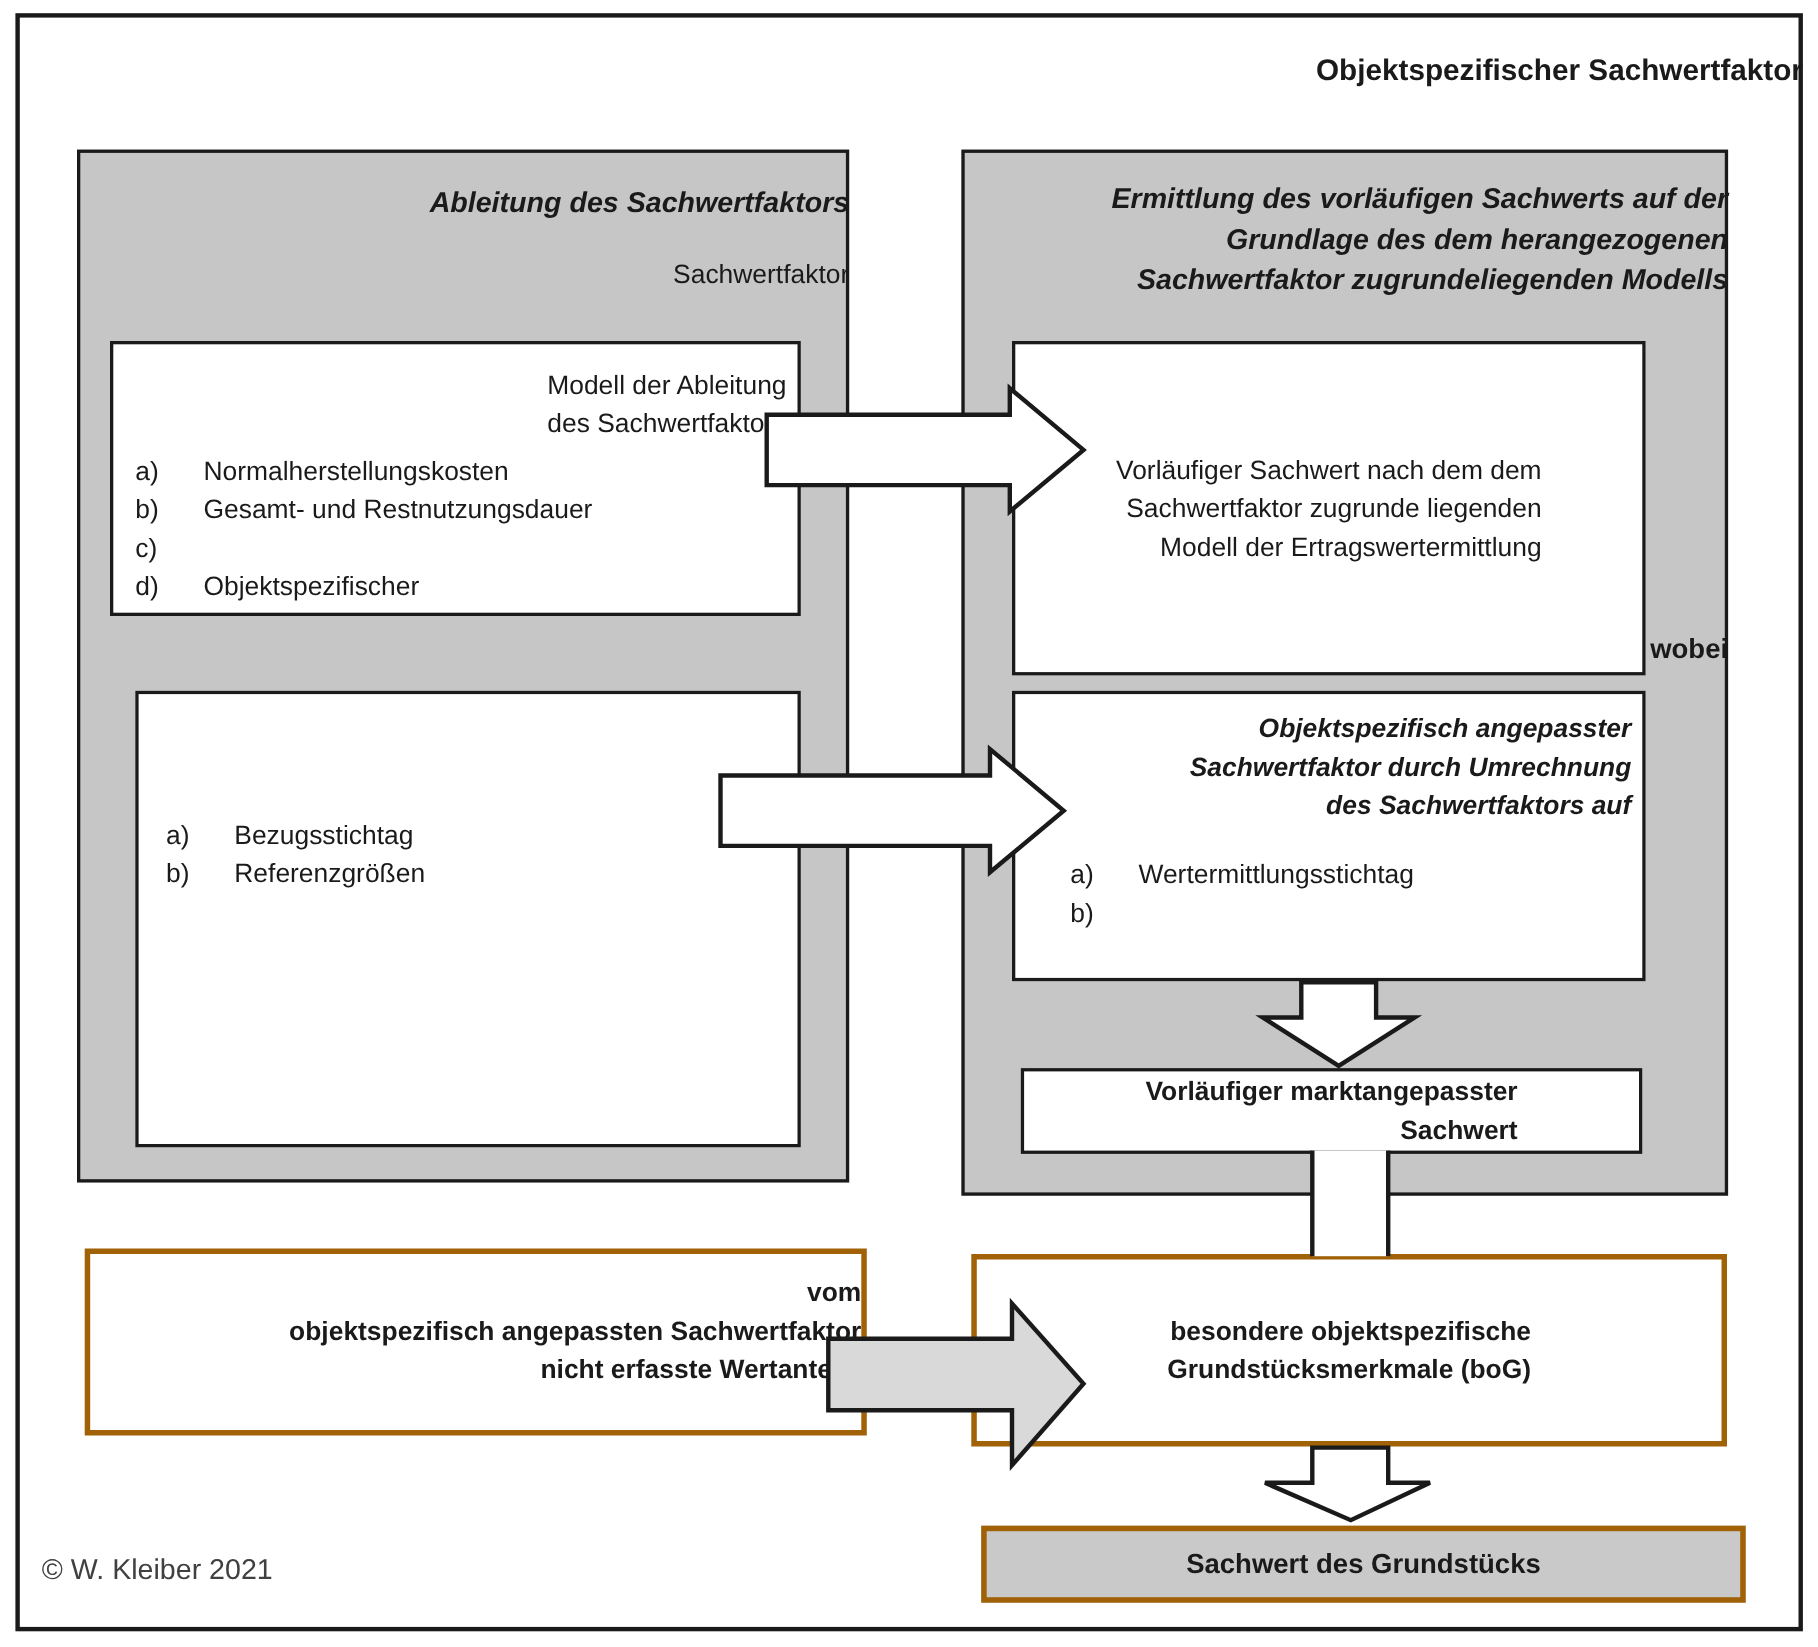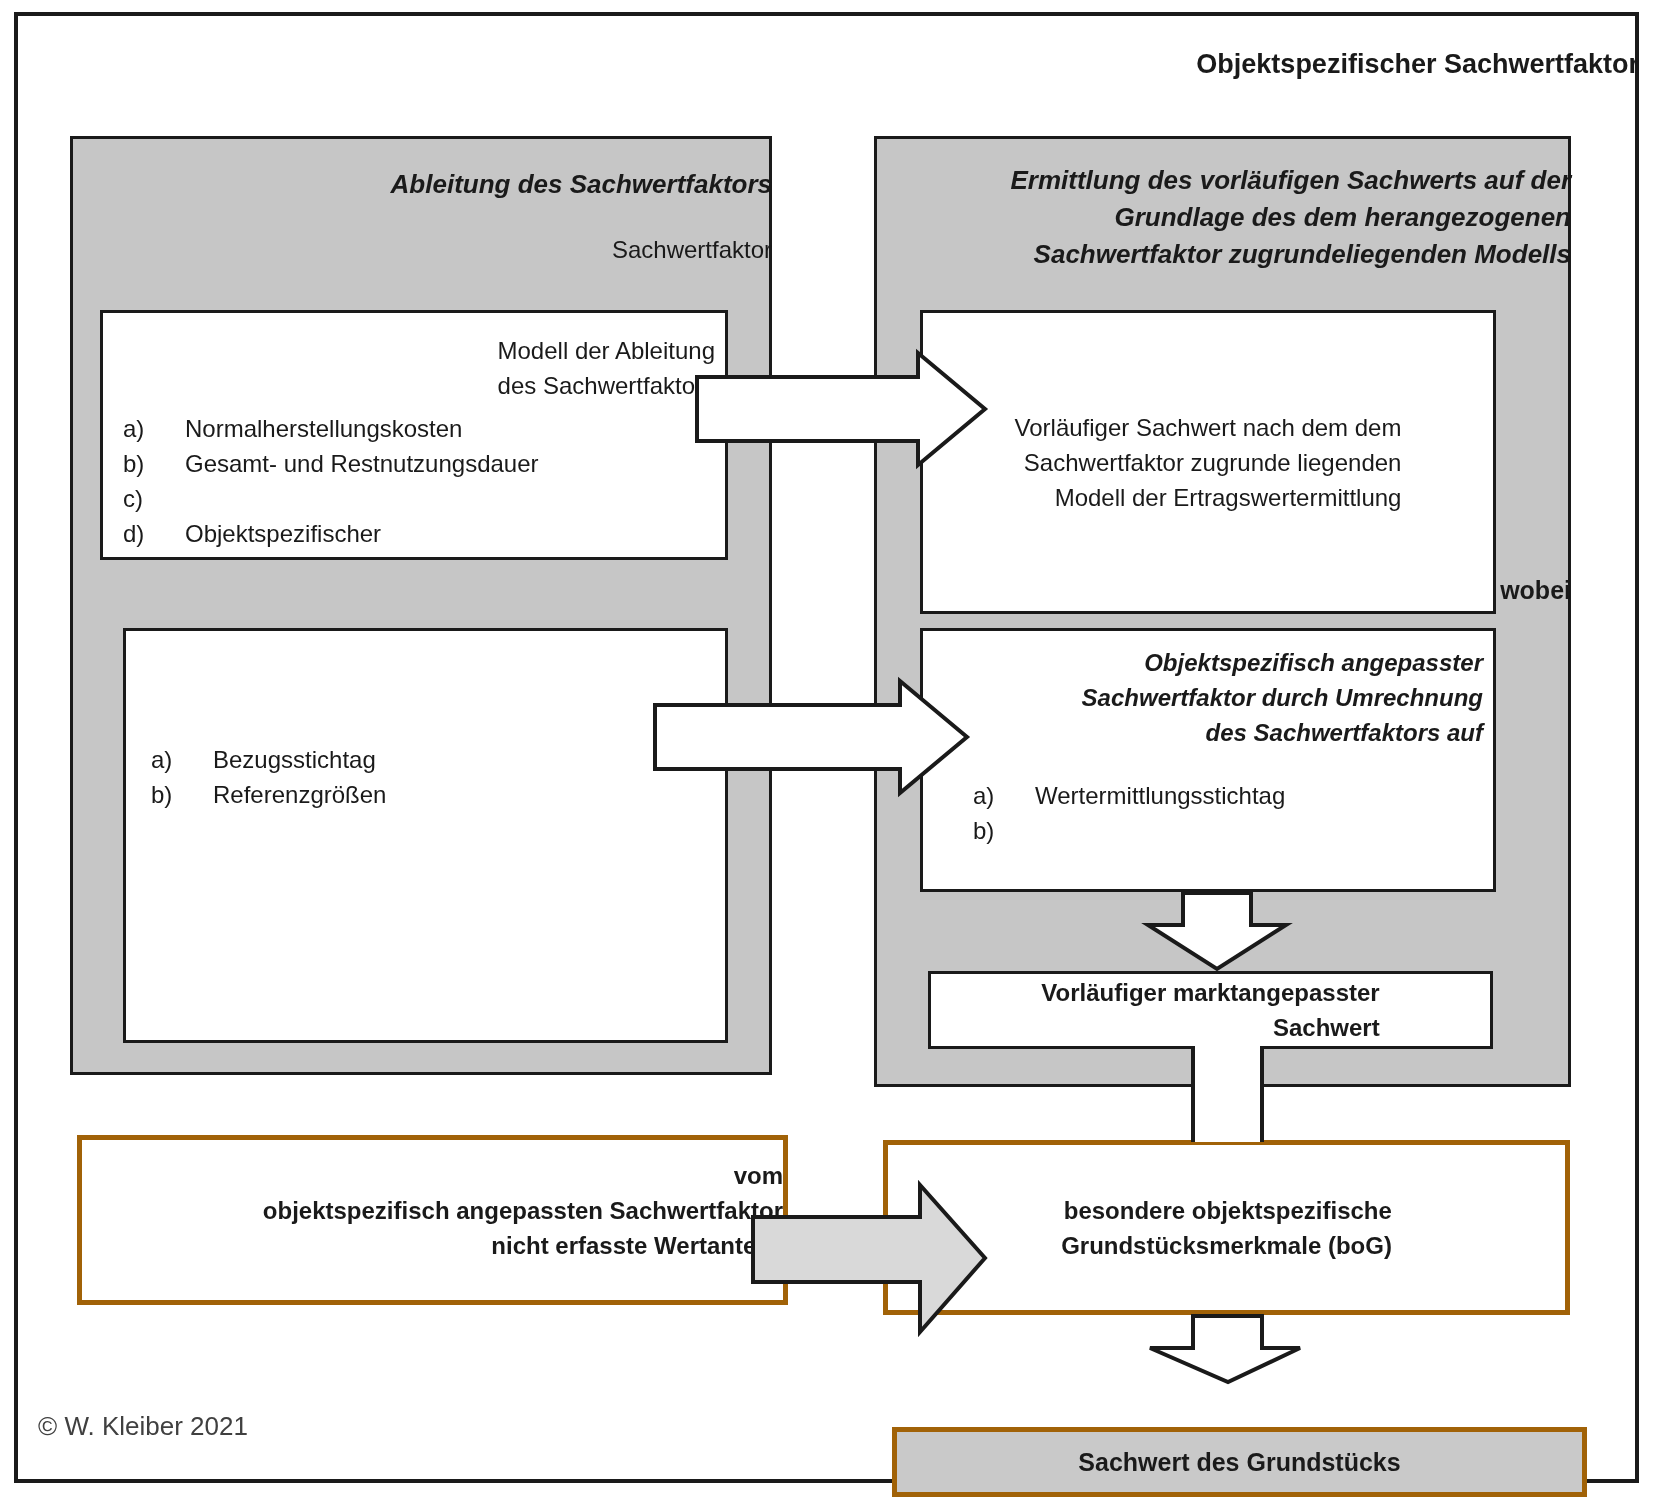--- a/index.html
+++ b/index.html
@@ -6,21 +6,21 @@
   #canvas{
     position:relative;width:1653px;height:1497px;background:#ffffff;
     font-family:"Liberation Sans","DejaVu Sans",sans-serif;color:#1a1a1a;
     overflow:hidden;
   }
   .abs{position:absolute;box-sizing:border-box;}
   .frame{border:4px solid #1a1a1a;}
   .panel{background:#c6c6c6;border:3px solid #1a1a1a;}
   .wbox{background:#ffffff;border:3px solid #1a1a1a;}
   .thick{border:5px solid #a16207;}
-  .graybox{background:#c9c9c9;margin-top:40px;}
+  .graybox{background:#c9c9c9;}
   .center{text-align:right;}
   .pre{white-space:pre-line;}
   .b{font-weight:bold;}
   .bi{font-weight:bold;font-style:italic;padding-left:48px;}
   .fs24{font-size:24px;line-height:35px;}
   .fs25{font-size:25px;line-height:36px;}
   .fs26{font-size:26px;line-height:37px;}
   .fs27{font-size:27px;line-height:32px;}
   .vcenter{display:flex;align-items:center;justify-content:center;}
   .list{padding:0;margin:0;}

